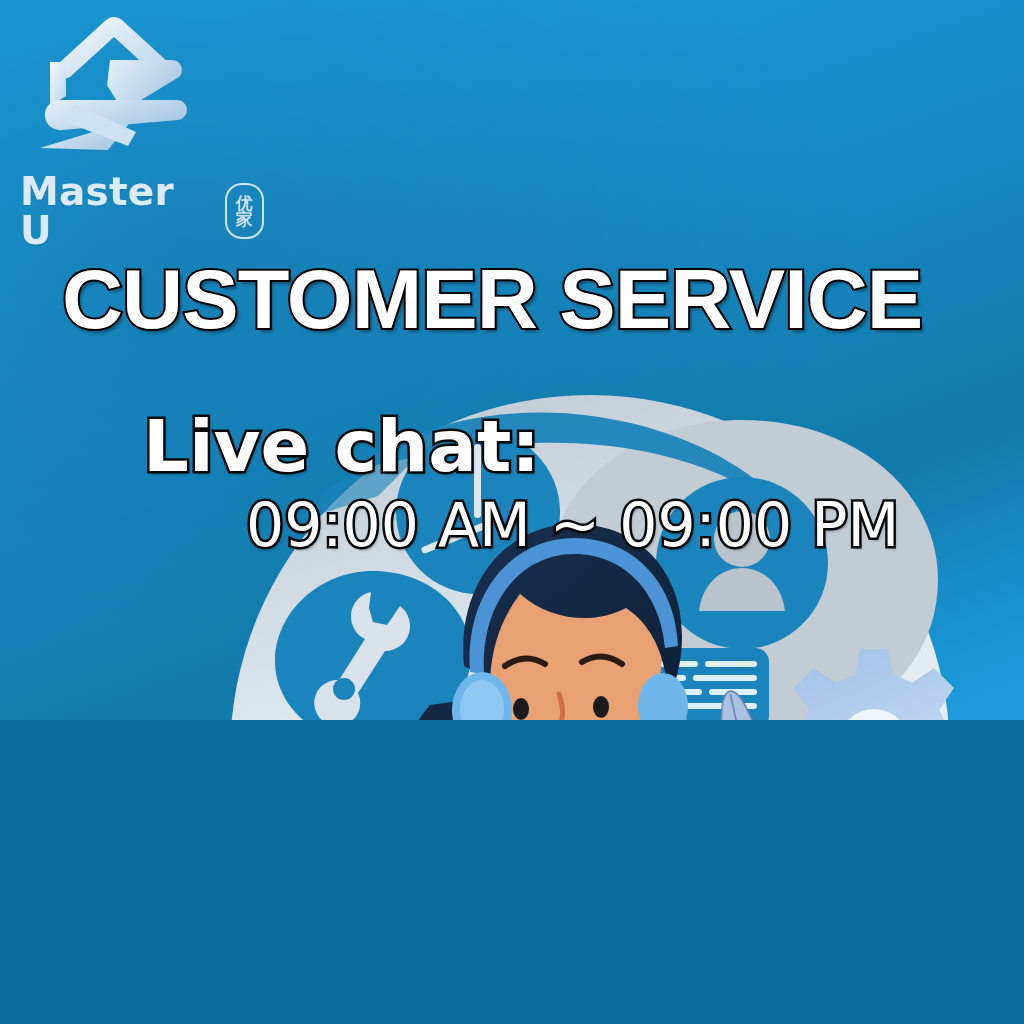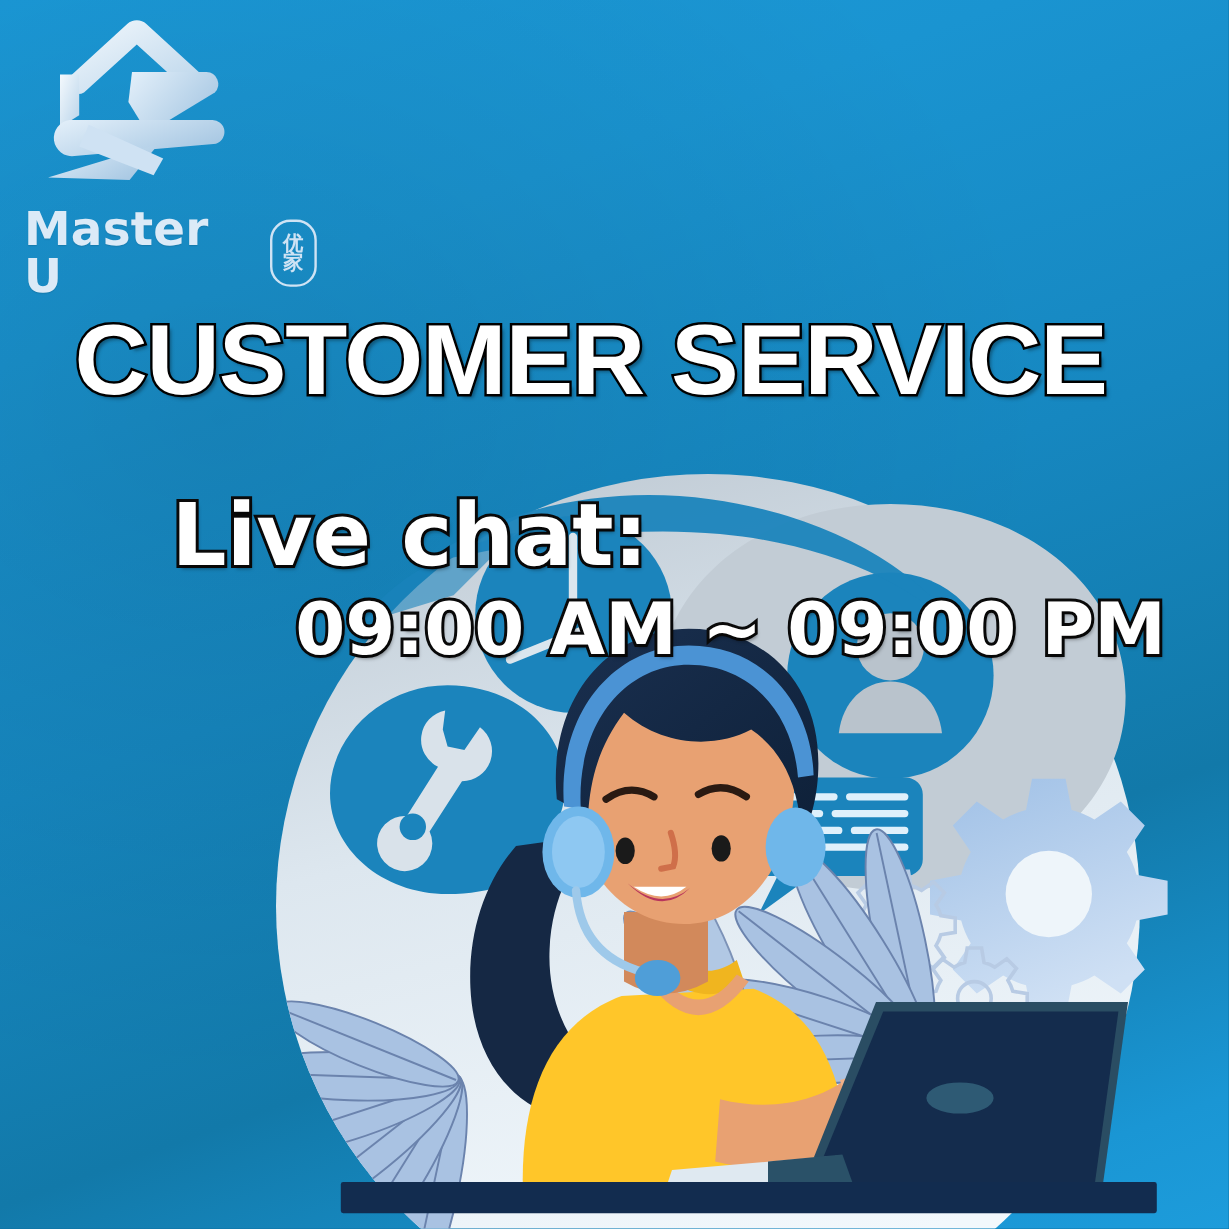--- a/index.html
+++ b/index.html
@@ -1,18 +1,18 @@
 <!DOCTYPE html>
 <html><head>
 <meta charset="utf-8">
 <style>
   html,body{margin:0;padding:0;background:#0d6d9c;}
   #stage{
     position:relative;
-    width:1024px;height:1024px;
+    width:1024px;height:720px;
     overflow:hidden;
     font-family:"Liberation Sans", sans-serif;
     background:linear-gradient(160deg,#1b9ad9 0%,#1a94d1 22%,#1687c0 48%,#1279a9 72%,#1a96d4 92%,#1d9cdb 100%);
   }
   
   .bg-vignette{
     position:absolute;inset:0;
     background:radial-gradient(ellipse at 18% 34%, rgba(0,0,0,.10) 0%, rgba(0,0,0,0) 58%);
     pointer-events:none;
   }
@@ -52,21 +52,21 @@
     font-size:72px;font-weight:700;letter-spacing:0px;
     color:#ffffff;white-space:nowrap;
     -webkit-text-stroke:5px #0a0a0a;
     paint-order:stroke fill;
     text-shadow:2px 3px 3px rgba(0,0,0,.35);
     z-index:40;
   }
   .hours{
     position:absolute;left:246px;top:490px;
     font-family:"DejaVu Sans",sans-serif;
-    font-size:60px;font-weight:700;
+    font-size:60px;font-weight:400;
     color:#ffffff;white-space:nowrap;
     -webkit-text-stroke:5px #0a0a0a;
     paint-order:stroke fill;
     text-shadow:2px 3px 3px rgba(0,0,0,.35);
     z-index:40;
   }
 
   
   .illus{position:absolute;left:0;top:0;width:1024px;height:1024px;}
 </style>

